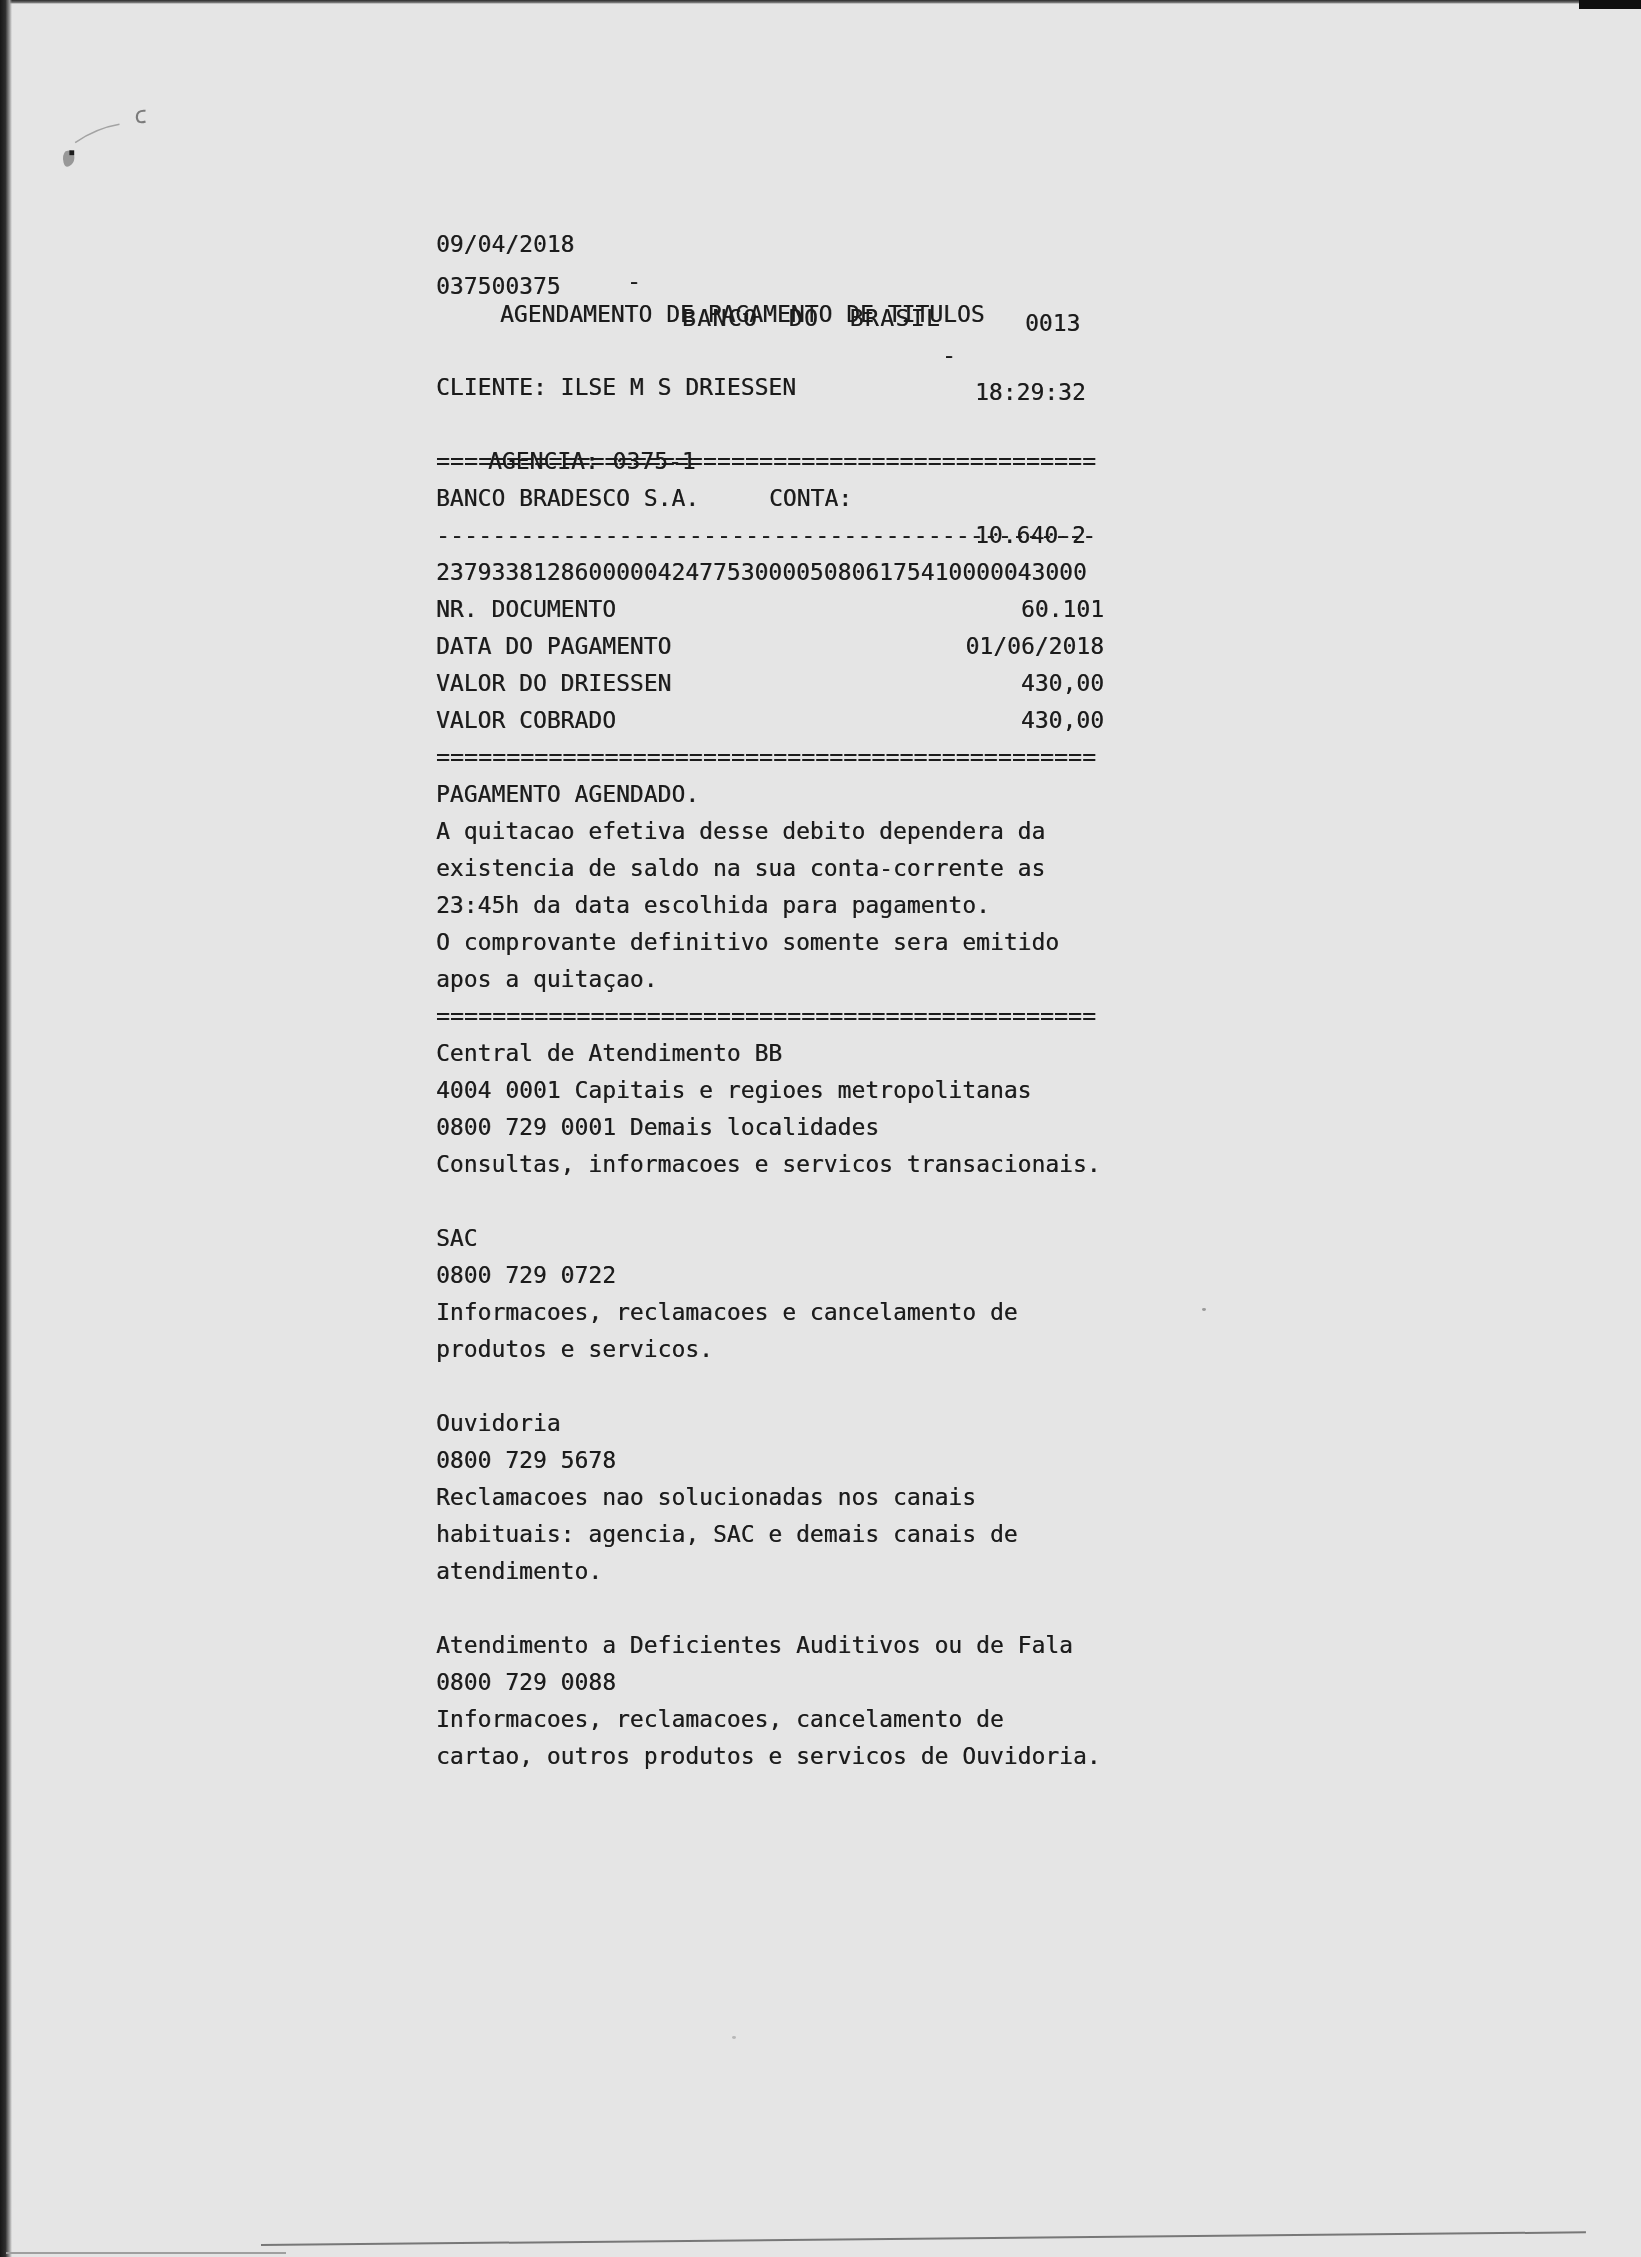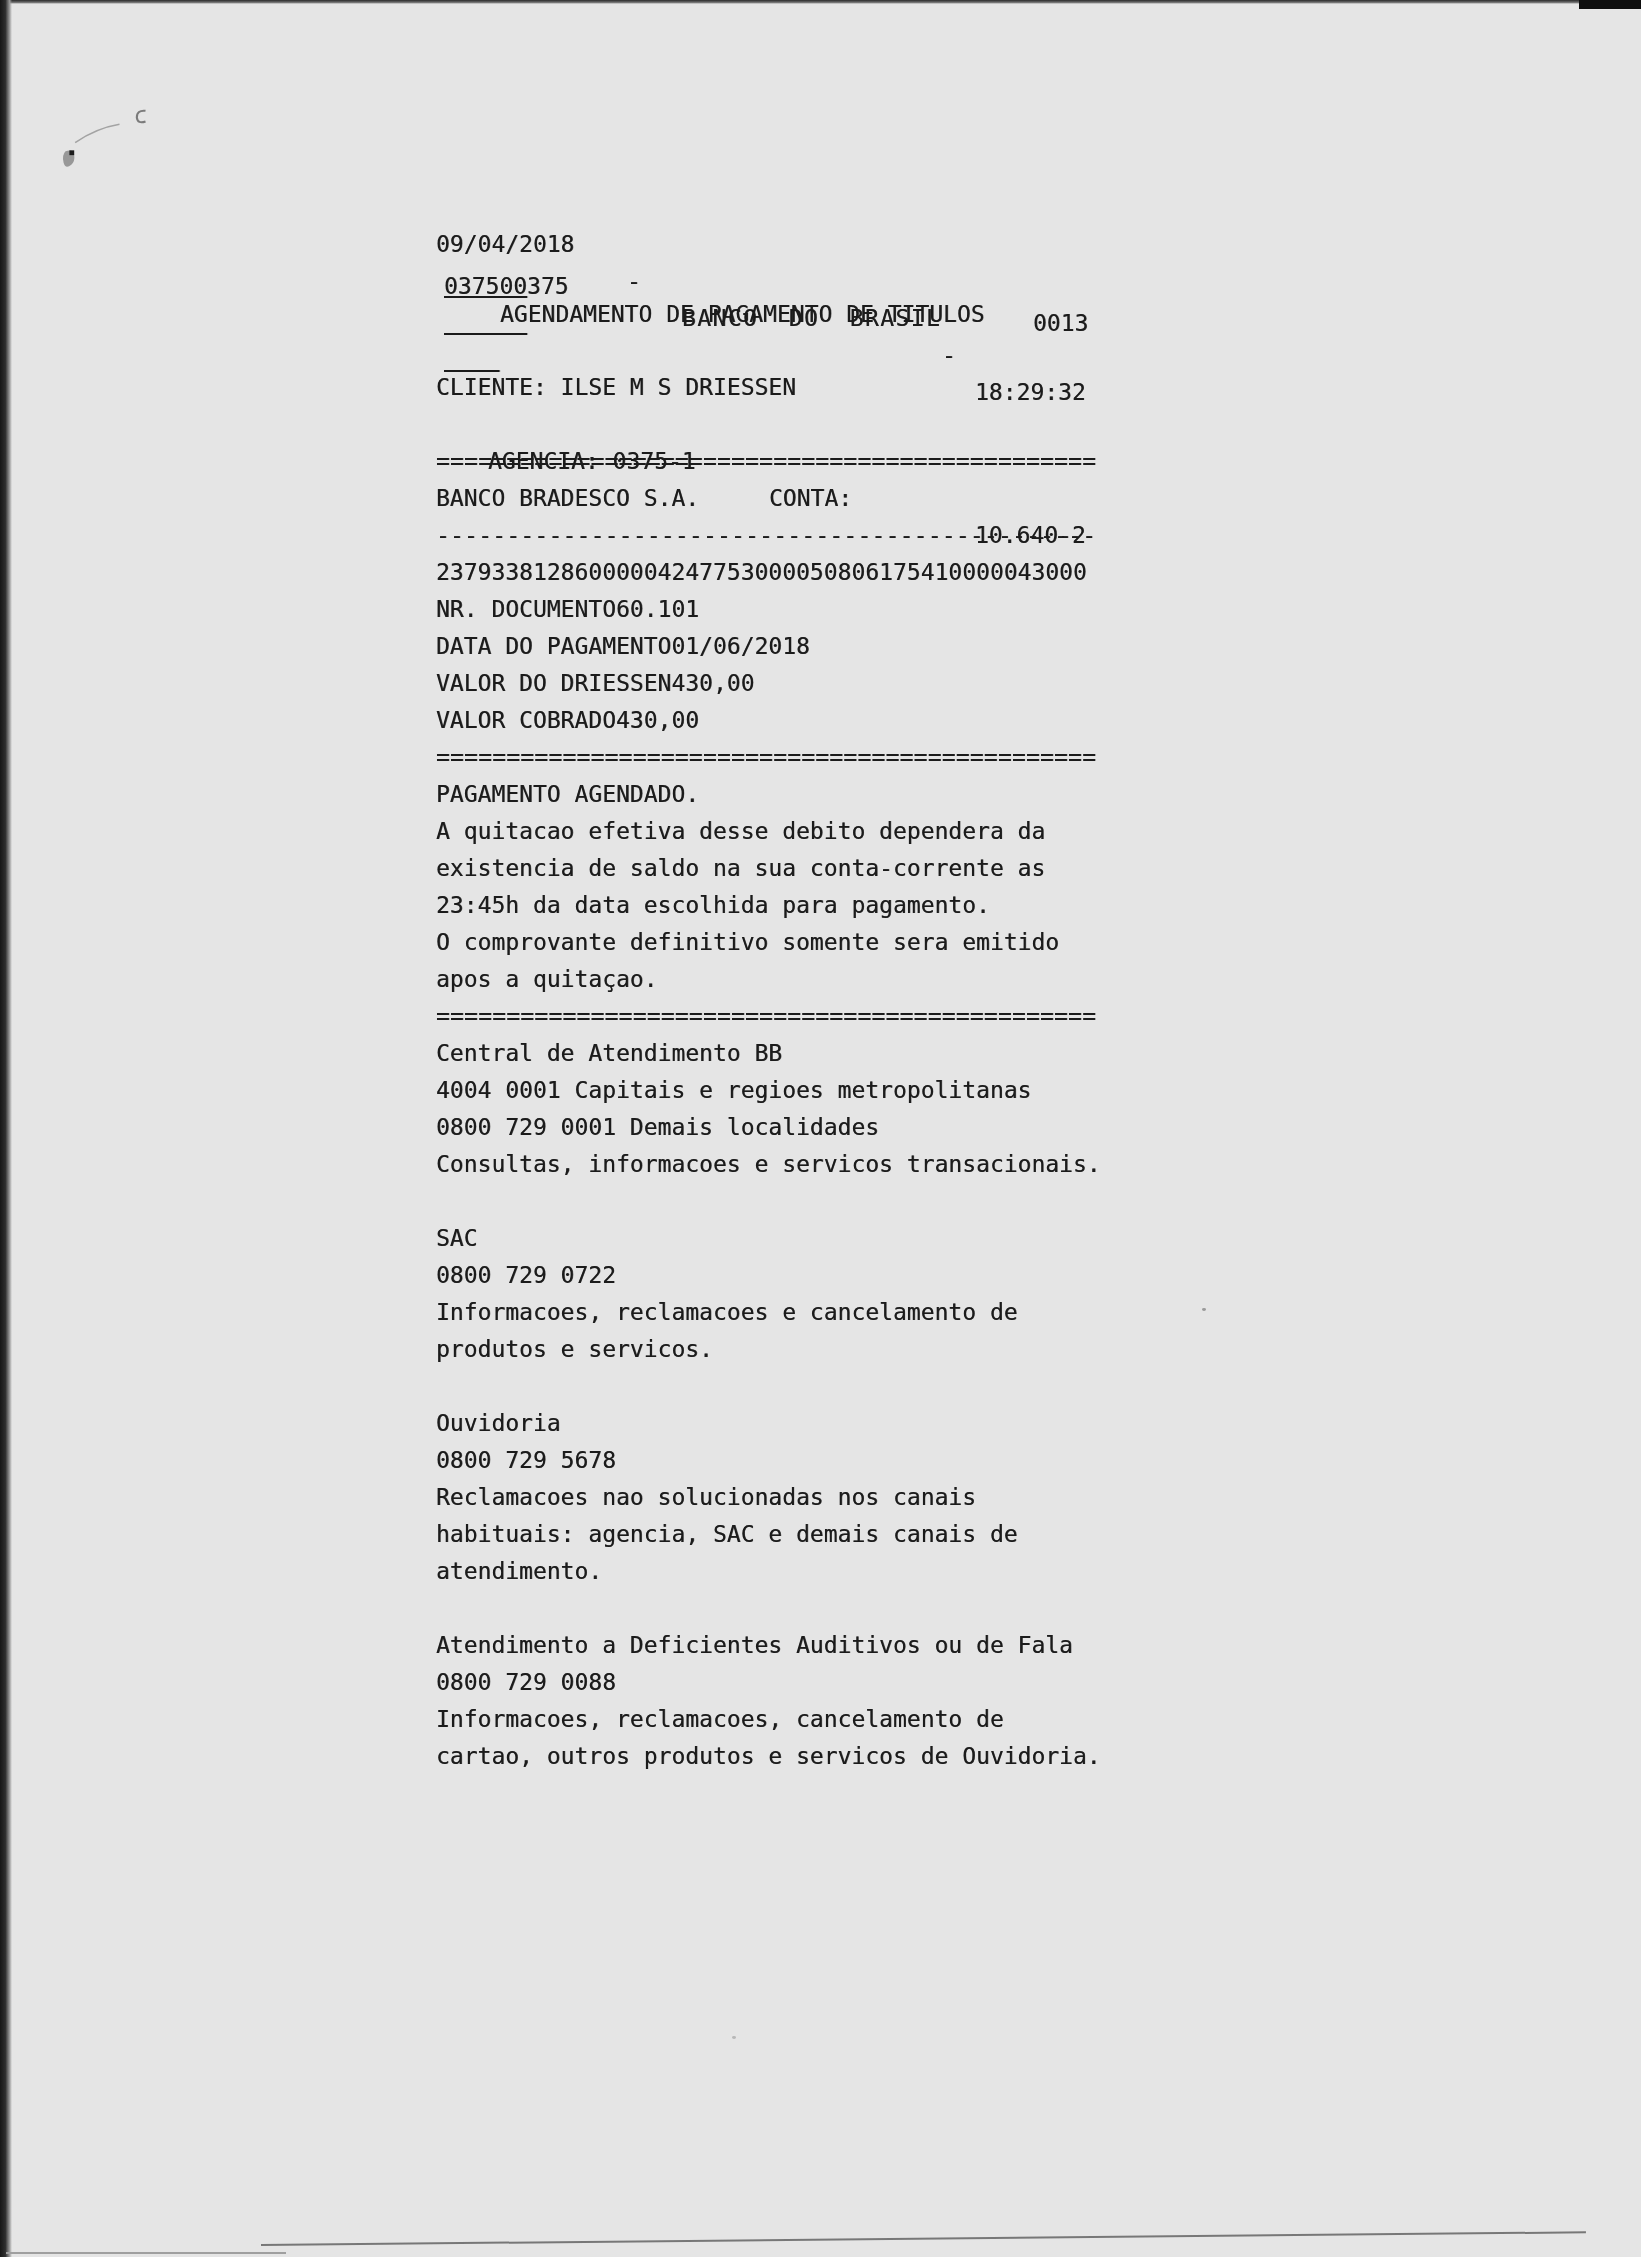--- a/index.html
+++ b/index.html
@@ -20,25 +20,25 @@
   .edge-bottom-left{position:absolute;left:5.8px;top:2252px;width:280px;height:1.9px;background:#9f9f9f;}
   .speck{position:absolute;background:#9a9a9a;border-radius:50%;}
   
   .receipt{
     position:absolute;left:436px;top:0;width:668px;
     color:#1b1b1b;font-size:23px;line-height:37px;
     text-shadow:0.4px 0 0 rgba(27,27,27,0.65);
   }
   .abs{position:absolute;white-space:pre;}
   .ln{position:relative;height:37px;white-space:pre;}
-  .row{display:flex;}
+  .row{display:flex;justify-content:space-between;}
   .wide{letter-spacing:1.4px;margin-left:20px;}
   .main{position:absolute;left:0;top:369px;width:668px;}
   .hdr1{top:189px;left:0;width:668px;}
-  .hdr2{top:231px;left:8px;width:668px;text-decoration:underline;}
+  .hdr2{top:231px;left:0;width:668px;}
   .title{top:296px;left:64px;}
   .divider{letter-spacing:0.2px;}
   svg.marks{position:absolute;left:0;top:0;}
 </style>
 </head>
 <body>
 
 <div class="paper">
 
   <div class="edge-top"></div>

